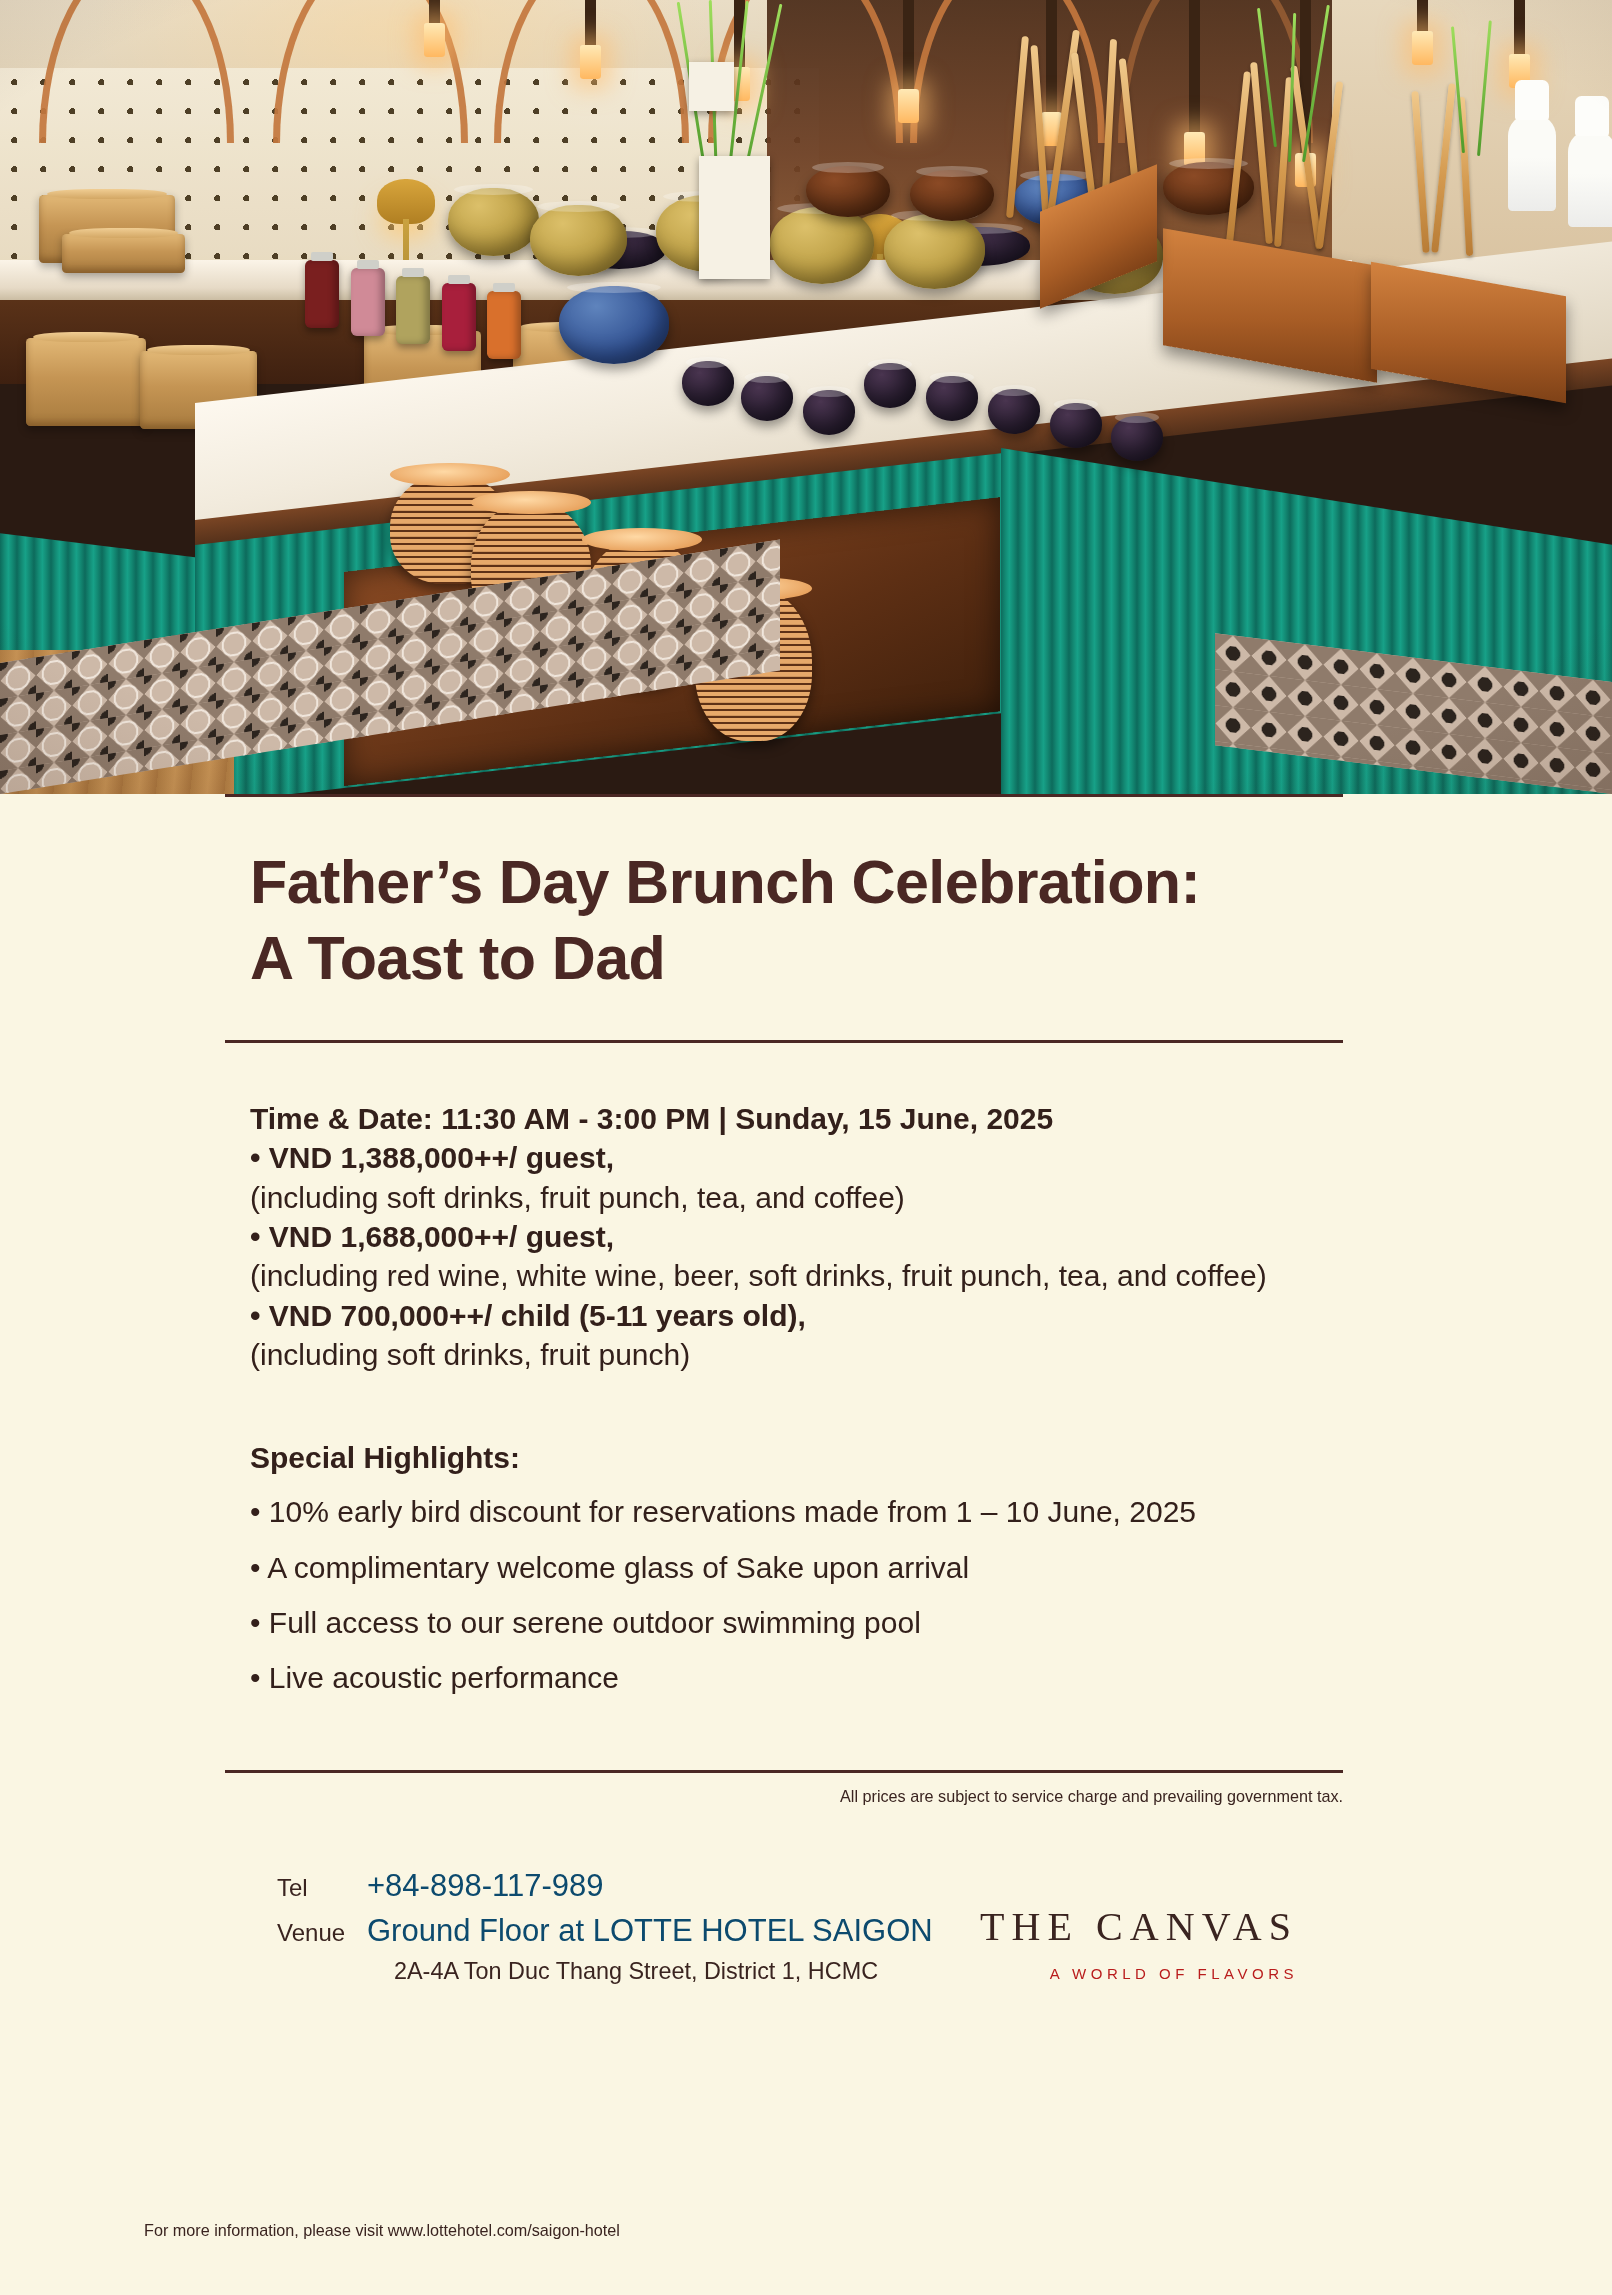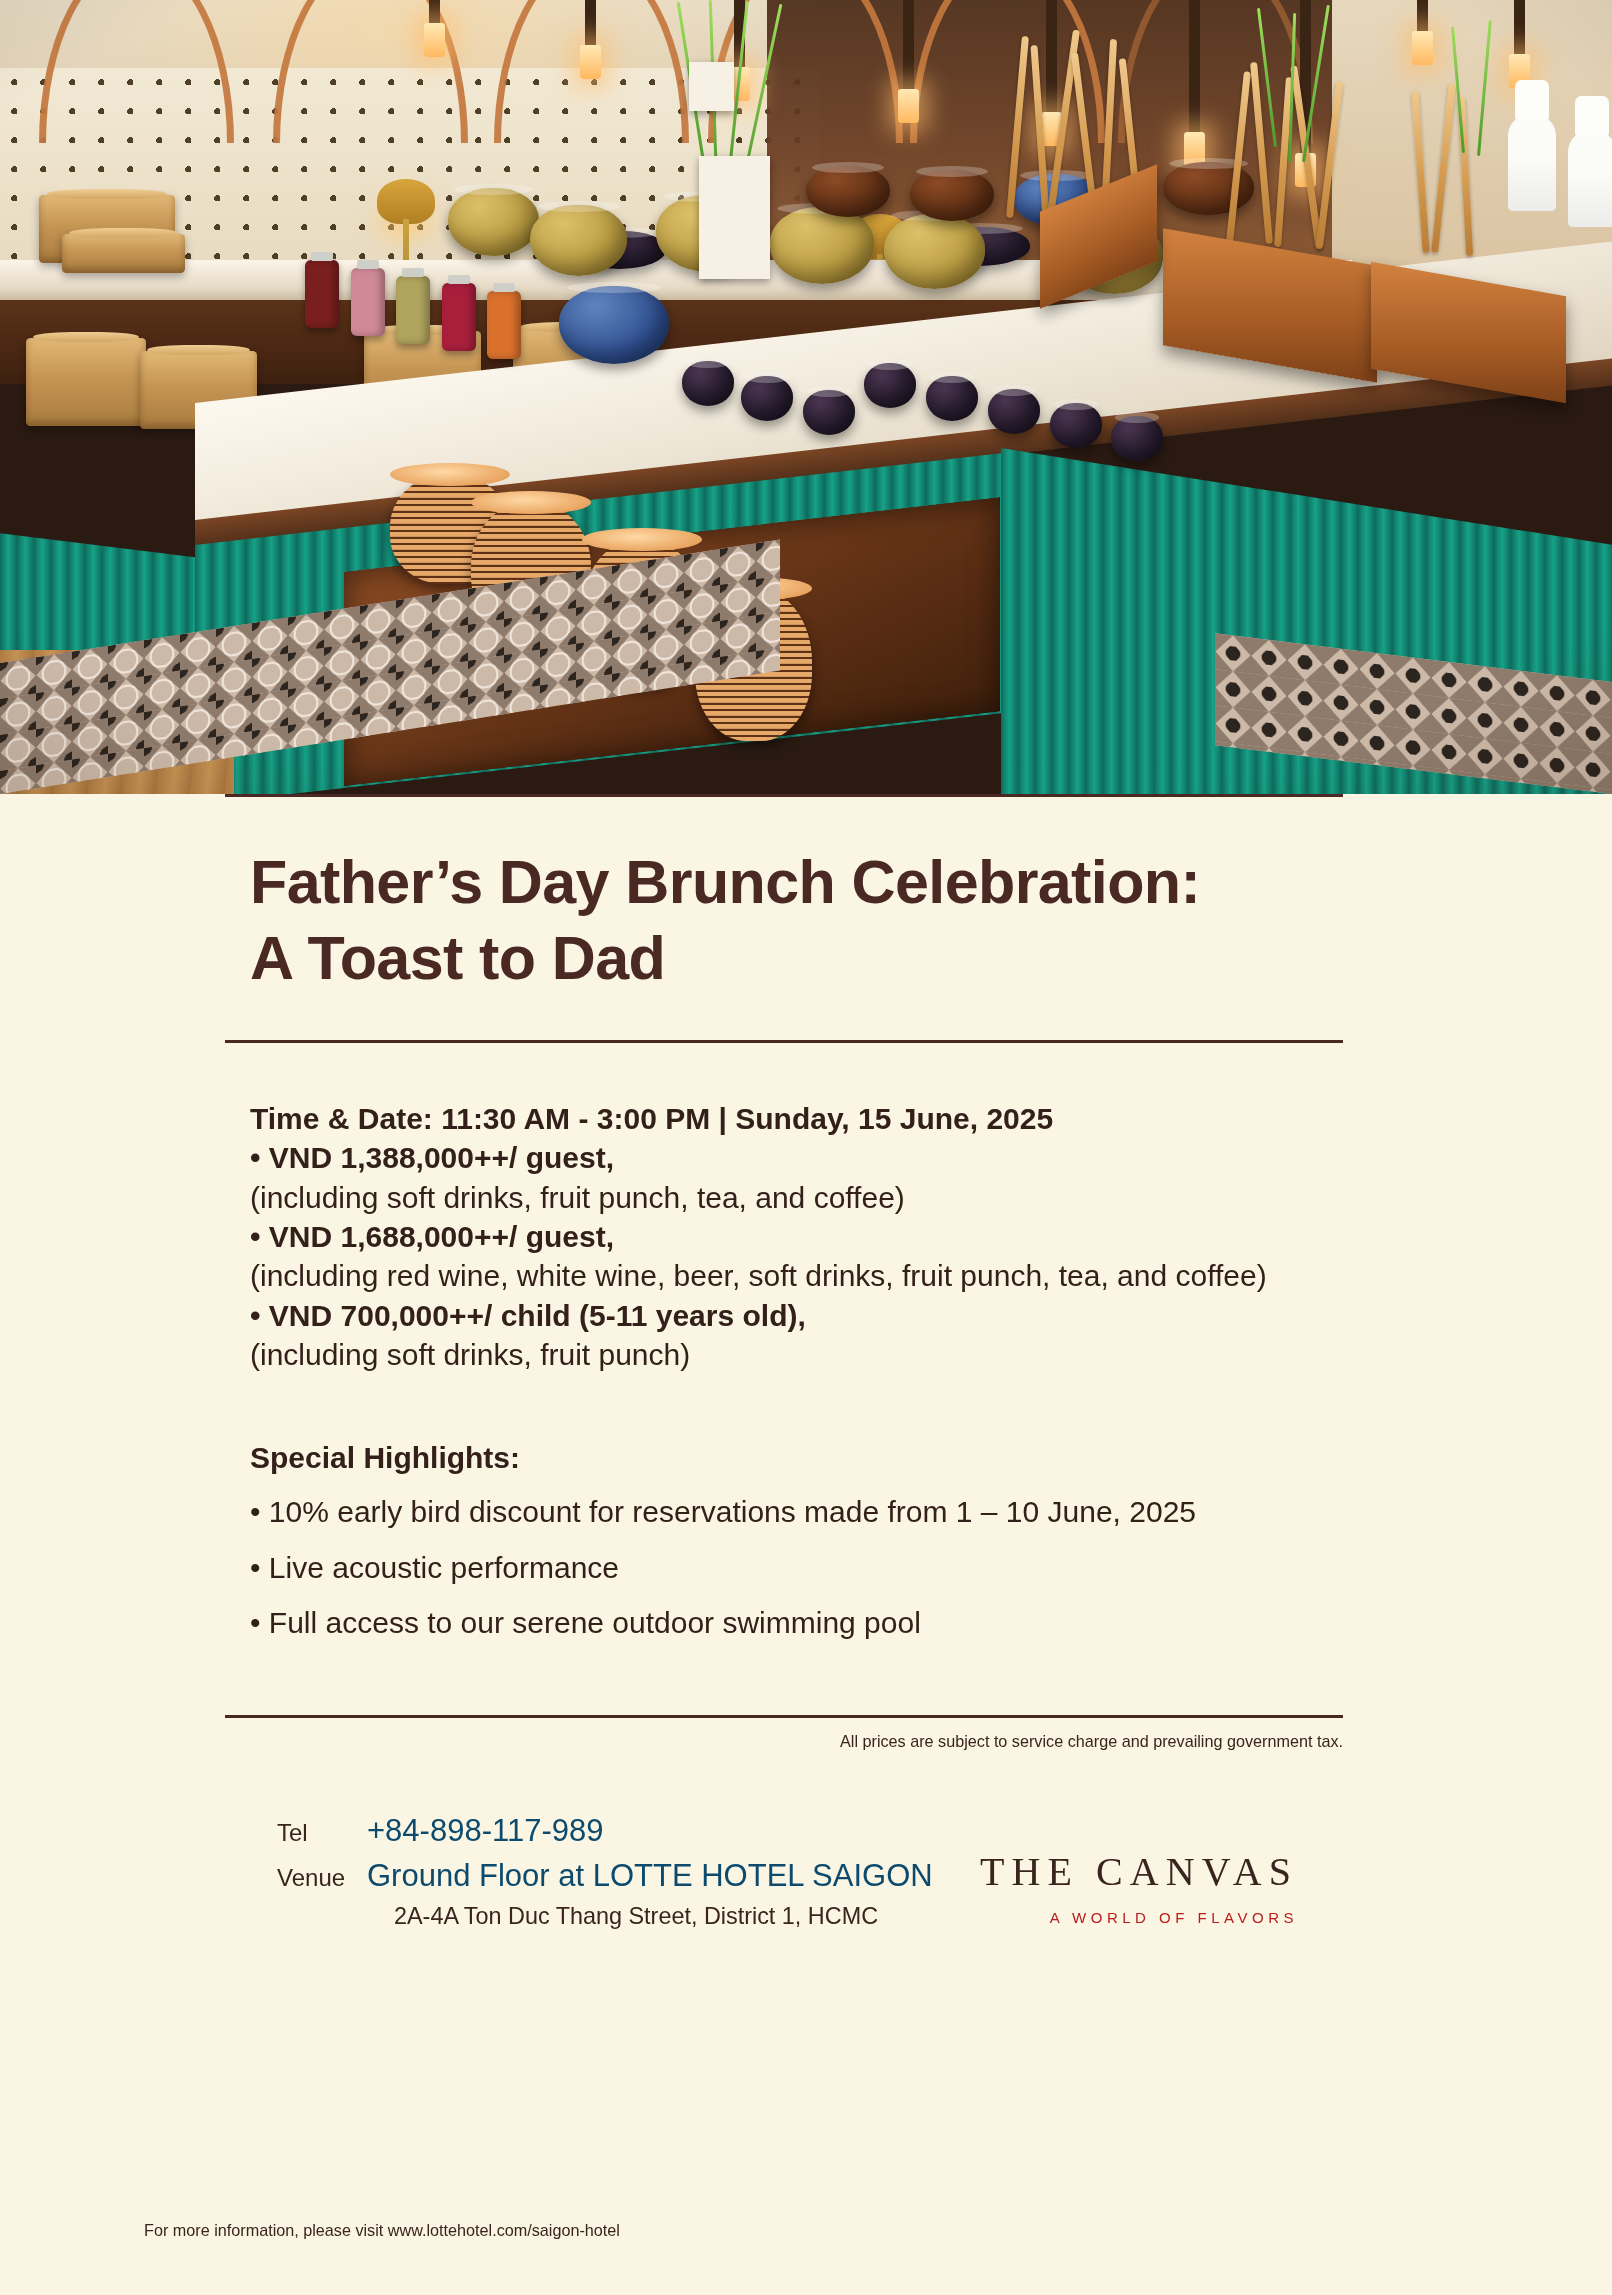--- a/index.html
+++ b/index.html
@@ -432,22 +432,23 @@
       <div class="price-row sub">(including soft drinks, fruit punch, tea, and coffee)</div>
       <div class="price-row strong">• VND 1,688,000++/ guest,</div>
       <div class="price-row sub">(including red wine, white wine, beer, soft drinks, fruit punch, tea, and coffee)</div>
       <div class="price-row strong">• VND 700,000++/ child (5-11 years old),</div>
       <div class="price-row sub">(including soft drinks, fruit punch)</div>
     </div>
 
     <div class="hl-block">
       <div class="hl-head">Special Highlights:</div>
       <div class="hl-item">• 10% early bird discount for reservations made from 1 – 10 June, 2025</div>
+      <div class="hl-item">• A complimentary welcome glass of Sake upon arrival</div>
+      <div class="hl-item">• Full access to our serene outdoor swimming pool</div>
       <div class="hl-item">• Live acoustic performance</div>
-      <div class="hl-item">• Full access to our serene outdoor swimming pool</div>
     </div>
   </div>
 
   <div class="foot-rule"></div>
   <div class="disclaimer">All prices are subject to service charge and prevailing government tax.</div>
 
   <div class="contact-area">
     <div class="crow">
       <div class="clabel">Tel</div>
       <div class="cvalue">+84-898-117-989</div>

